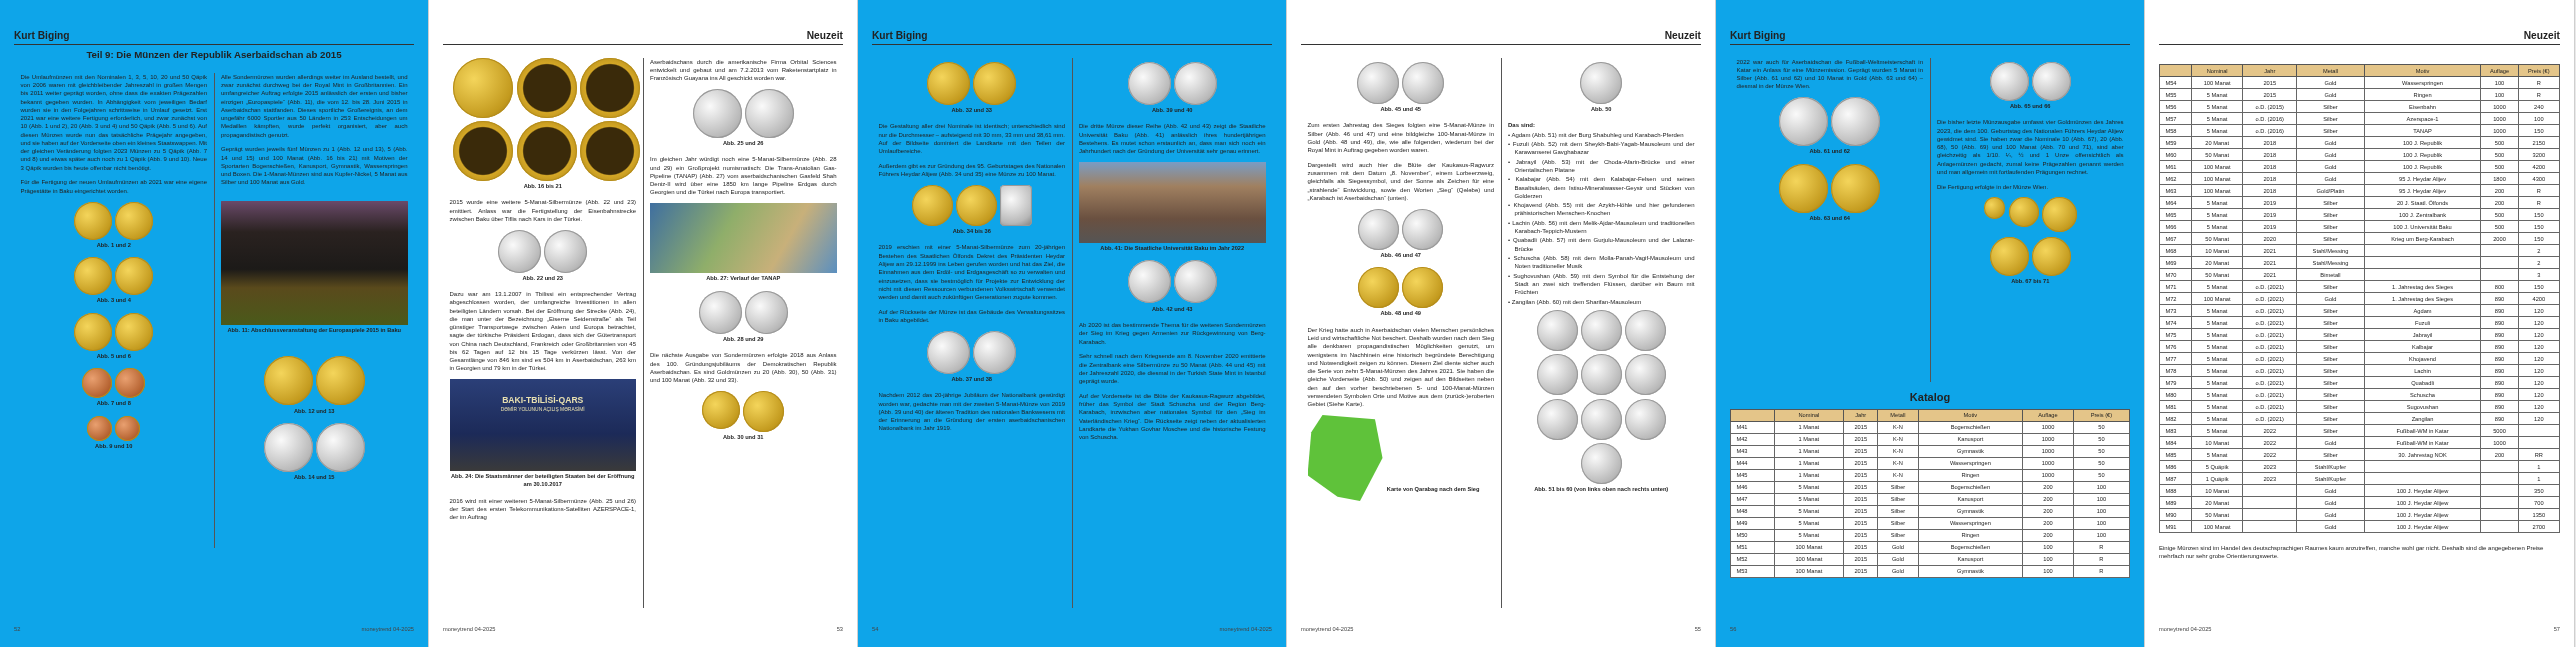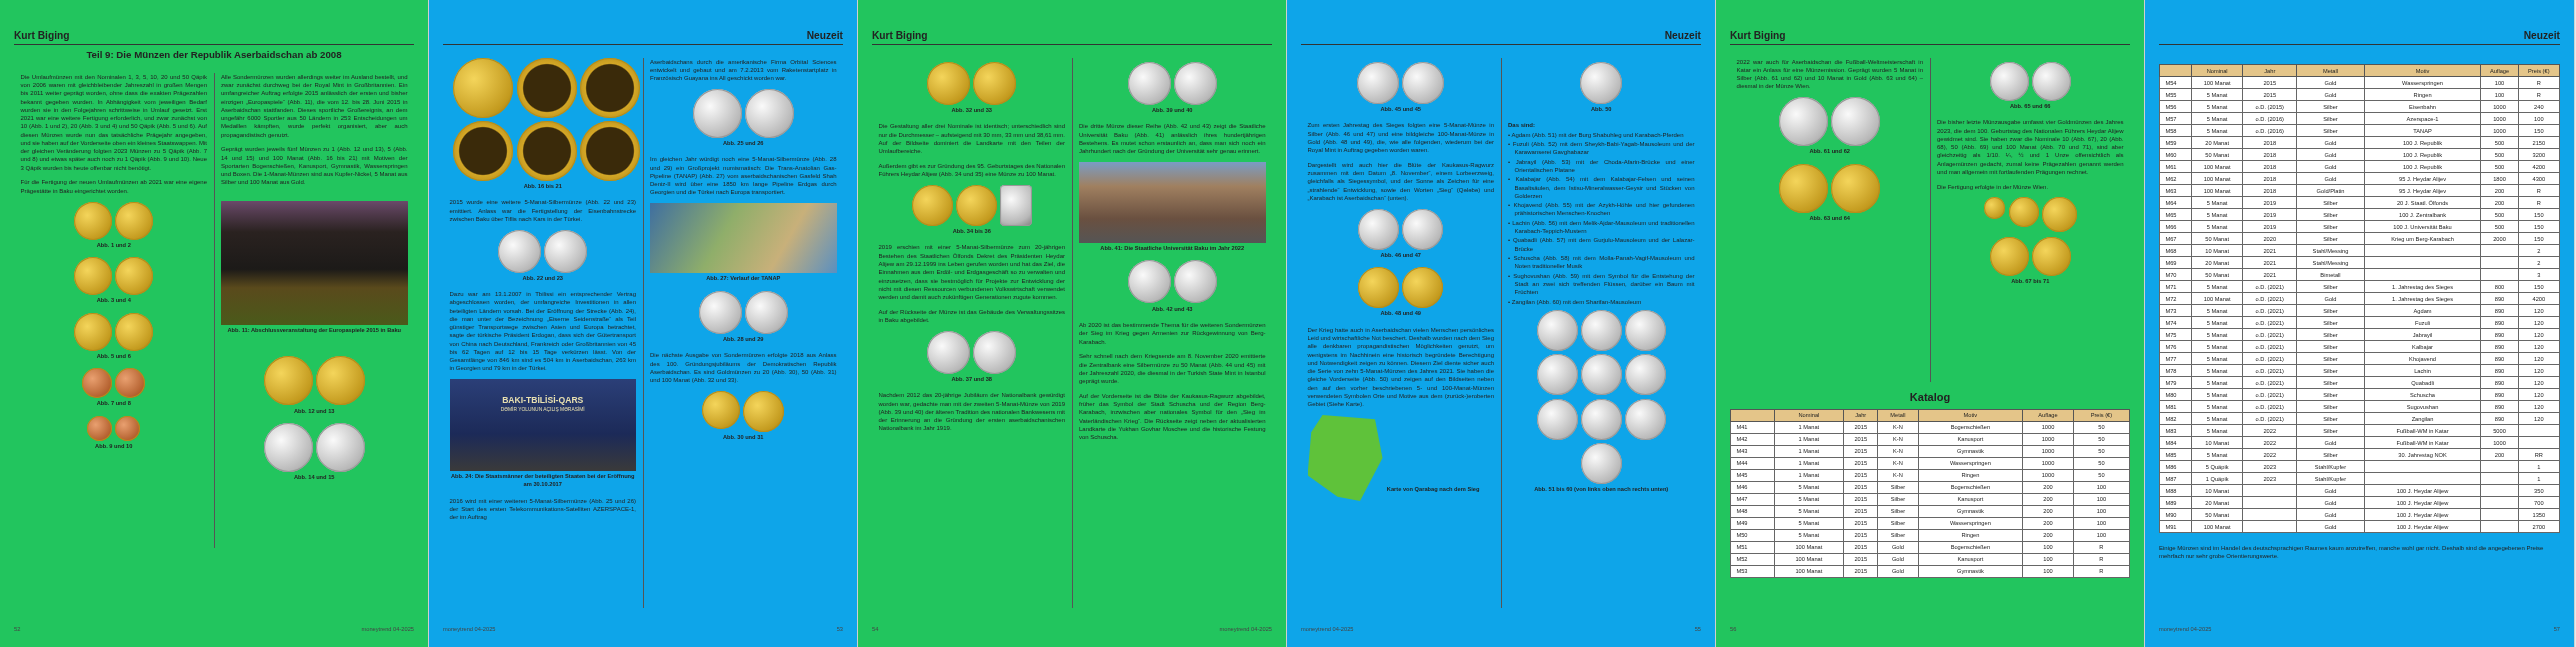--- a/index.html
+++ b/index.html
@@ -1,19 +1,19 @@
 <!DOCTYPE html>
 <html style="font-size:8.6px"><head>
 <meta charset="utf-8">
 <style>
 *{box-sizing:border-box;margin:0;padding:0}
 body{width:2576px;height:647px;background:#e9e9e9;font-family:"Liberation Sans",sans-serif;color:#222;overflow:hidden}
 .spread{display:flex;width:2576px;height:647px}
-.page{position:relative;width:429px;height:647px;background:#22c55e;border-right:0.5px solid #cfcfcf;padding:0 14px;overflow:hidden}
-.page.right{background:#0ea5e9}
+.page{position:relative;width:429px;height:647px;background:#0ea5e9;border-right:0.5px solid #cfcfcf;padding:0 14px;overflow:hidden}
+.page.right{background:#ffffff}
 .hdr{height:37px;display:flex;align-items:flex-end;padding-bottom:2.2px;border-bottom:1.1px solid #333;font-weight:bold;font-size:10.2px;margin-top:7.5px}
 .hdr.r{justify-content:flex-end}
 .cols{display:flex;gap:0;margin-top:13px;height:550px}
 .col{flex:1;padding:0 6.5px;font-size:6px;line-height:1.38;text-align:justify;overflow:hidden}
 .col+.col{border-left:0.5px solid #555}
 .col p{margin-bottom:6.5px}
 .title{text-align:center;font-weight:bold;font-size:17px;margin-top:18.3px}
 .subtitle{text-align:center;font-weight:bold;font-size:9.7px;margin-top:4.3px}
 .cap{text-align:center;font-weight:bold;font-size:5.7px;margin:2.2px 0 7.5px}
 .coins{display:flex;justify-content:center;gap:3.2px;margin-top:4.3px}
@@ -31,21 +31,21 @@
 ul li:before{content:"• "}
 .kat-title{text-align:center;font-weight:bold;font-size:11px;margin:9.7px 0 5.4px}
 </style>
 </head>
 <body>
 
 <div class="spread">
 
   <div class="page">
     <div class="hdr">Kurt Biging</div>
-    <div class="subtitle">Teil 9: Die Münzen der Republik Aserbaidschan ab 2008</div>
+    <div class="subtitle">Teil 9: Die Münzen der Republik Aserbaidschan ab 2015</div>
     <div class="cols" style="height:475px">
       <div class="col">
         <p>Die Umlaufmünzen mit den Nominalen 1, 3, 5, 10, 20 und 50 Qäpik von 2006 waren mit gleichbleibender Jahreszahl in großen Mengen bis 2011 weiter geprägt worden, ohne dass die exakten Prägezahlen bekannt gegeben wurden. In Abhängigkeit vom jeweiligen Bedarf wurden sie in den Folgejahren schrittweise in Umlauf gesetzt. Erst 2021 war eine weitere Fertigung erforderlich, und zwar zunächst von 10 (Abb. 1 und 2), 20 (Abb. 3 und 4) und 50 Qäpik (Abb. 5 und 6). Auf diesen Münzen wurde nun das tatsächliche Prägejahr angegeben, und sie haben auf der Vorderseite oben ein kleines Staatswappen. Mit der gleichen Veränderung folgten 2023 Münzen zu 5 Qäpik (Abb. 7 und 8) und etwas später auch noch zu 1 Qäpik (Abb. 9 und 10). Neue 3 Qäpik wurden bis heute offenbar nicht benötigt.</p>
         <p>Für die Fertigung der neuen Umlaufmünzen ab 2021 war eine eigene Prägestätte in Baku eingerichtet worden.</p>
         <div class="coins">
             <div class="coin"></div>
             <div class="coin"></div>
           </div>
         <div class="cap">Abb. 1 und 2</div>
         <div class="coins">

